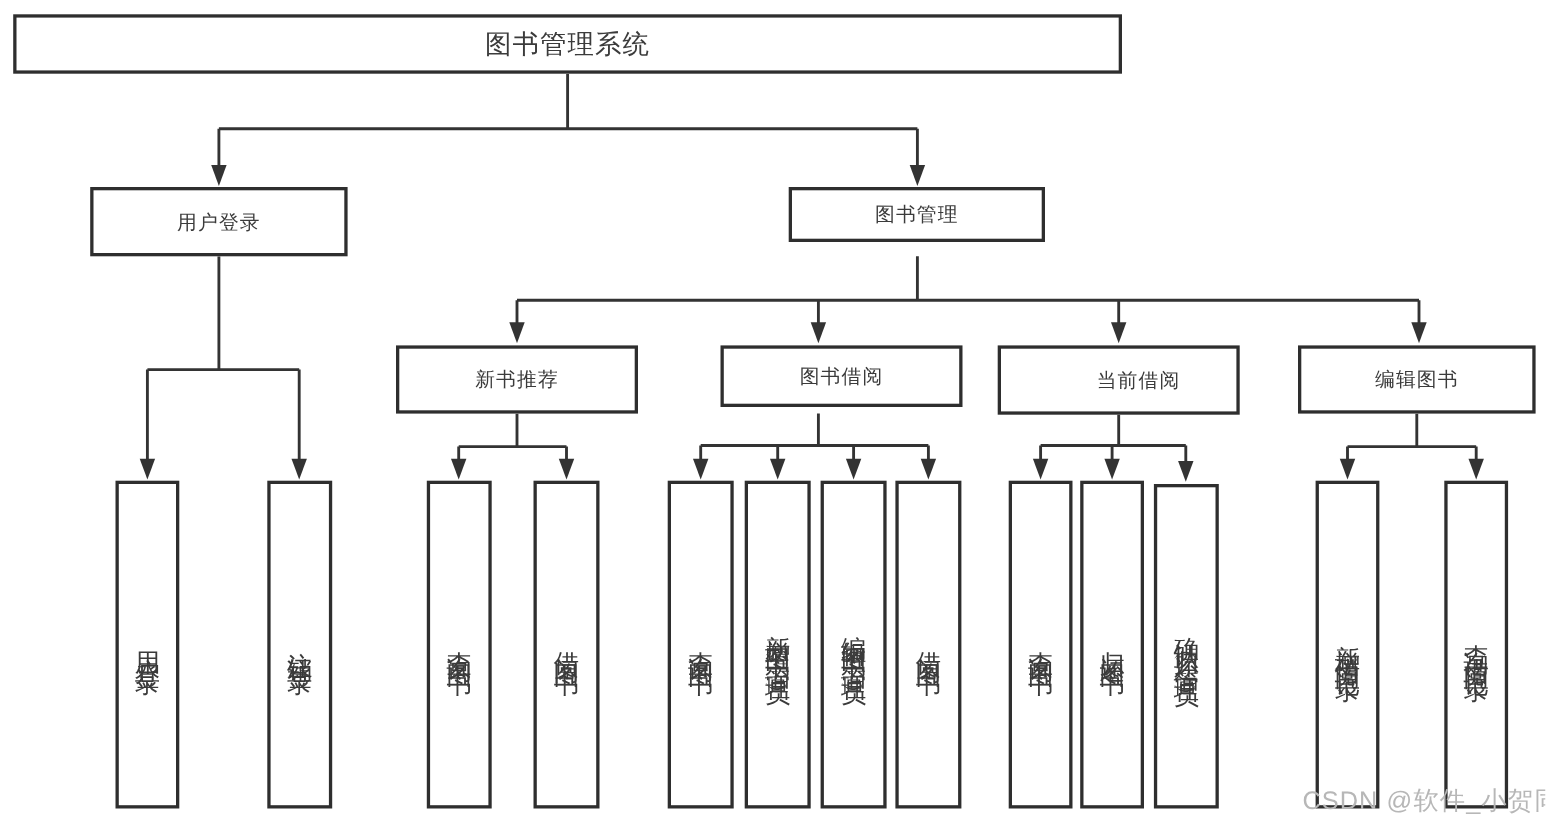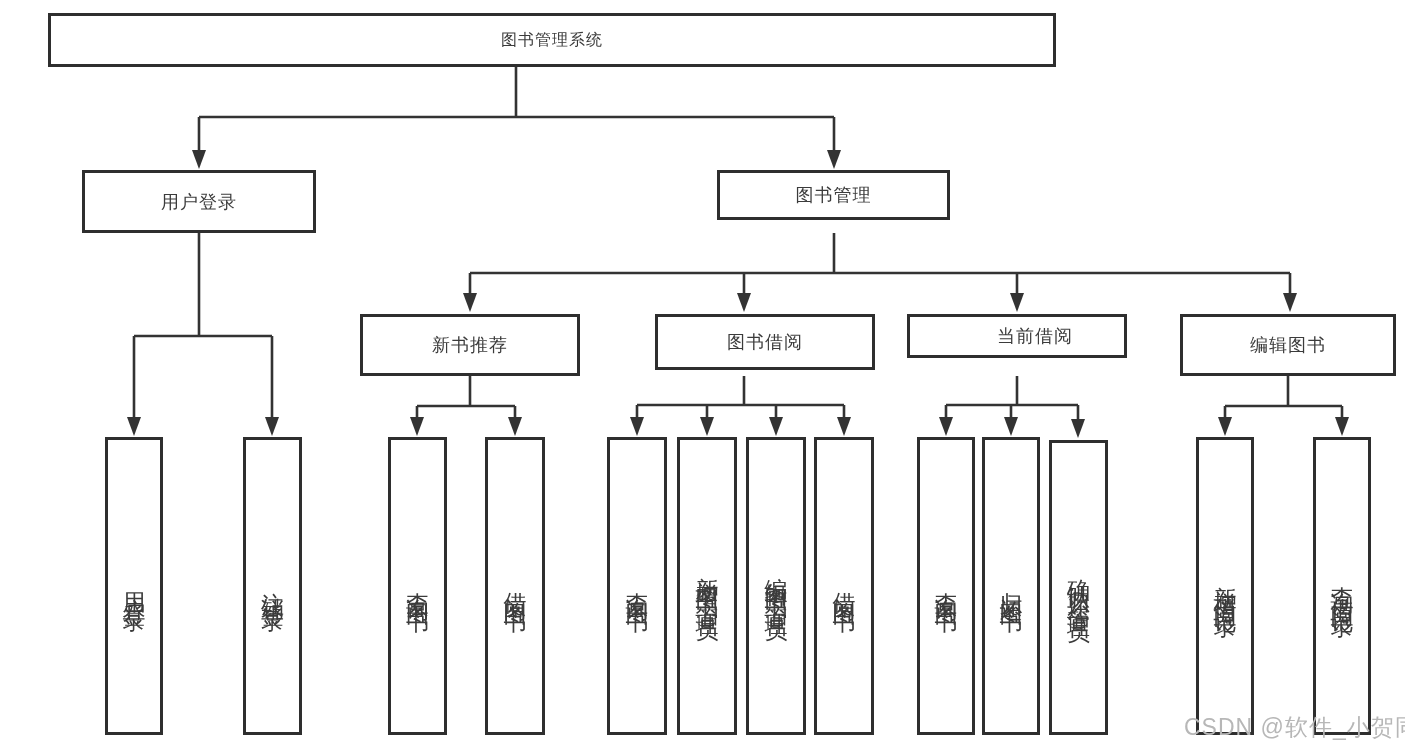--- a/index.html
+++ b/index.html
@@ -3,21 +3,21 @@
 <meta charset="utf-8">
 <style>
   html,body{margin:0;padding:0;background:#ffffff;}
   body{width:1405px;height:747px;font-family:"Liberation Sans","DejaVu Sans",sans-serif;}
   .canvas{position:relative;width:1405px;height:747px;background:#ffffff;overflow:hidden;}
   .wires{position:absolute;left:0;top:0;width:1405px;height:747px;pointer-events:none;}
   .wires path{stroke:#333333;stroke-width:2.6;fill:none;}
   .wires polygon{fill:#333333;stroke:none;}
   .node{position:absolute;box-sizing:border-box;border:3px solid #2e2e2e;background:#ffffff;
         display:flex;align-items:center;justify-content:center;color:#3b3b3b;}
-  .node.root{font-size:16px;letter-spacing:1px;margin-left:36px;}
+  .node.root{font-size:24px;letter-spacing:1px;}
   .node.lvl{font-size:18px;letter-spacing:1px;}
   .node.vert span{writing-mode:vertical-rl;text-orientation:mixed;font-size:23px;
         letter-spacing:6px;line-height:1;color:#3b3b3b;}
   .watermark{position:absolute;left:1184px;top:712px;font-size:23px;color:#b7b7b7;
         letter-spacing:1px;white-space:nowrap;}
 </style>
 </head>
 <body>
 
 <div class="canvas">
@@ -68,21 +68,21 @@
   <div class="node lvl" style="left:717px;top:170px;width:233px;height:50px;">
     <span>图书管理</span>
   </div>
 
   <div class="node lvl" style="left:360px;top:314px;width:220px;height:62px;">
     <span>新书推荐</span>
   </div>
   <div class="node lvl" style="left:634px;top:314px;width:220px;height:56px;margin-left:21px;">
     <span>图书借阅</span>
   </div>
-  <div class="node lvl" style="left:907px;top:314px;width:220px;height:44px;padding-left:36px;">
+  <div class="node lvl" style="left:907px;top:314px;width:220px;height:63px;padding-left:36px;">
     <span>当前借阅</span>
   </div>
   <div class="node lvl" style="left:1180px;top:314px;width:216px;height:62px;">
     <span>编辑图书</span>
   </div>
 
   <div class="node vert" style="left:105px;top:437px;width:58px;height:298px;">
     <span>用户登录</span>
   </div>
   <div class="node vert" style="left:243px;top:437px;width:59px;height:298px;">

